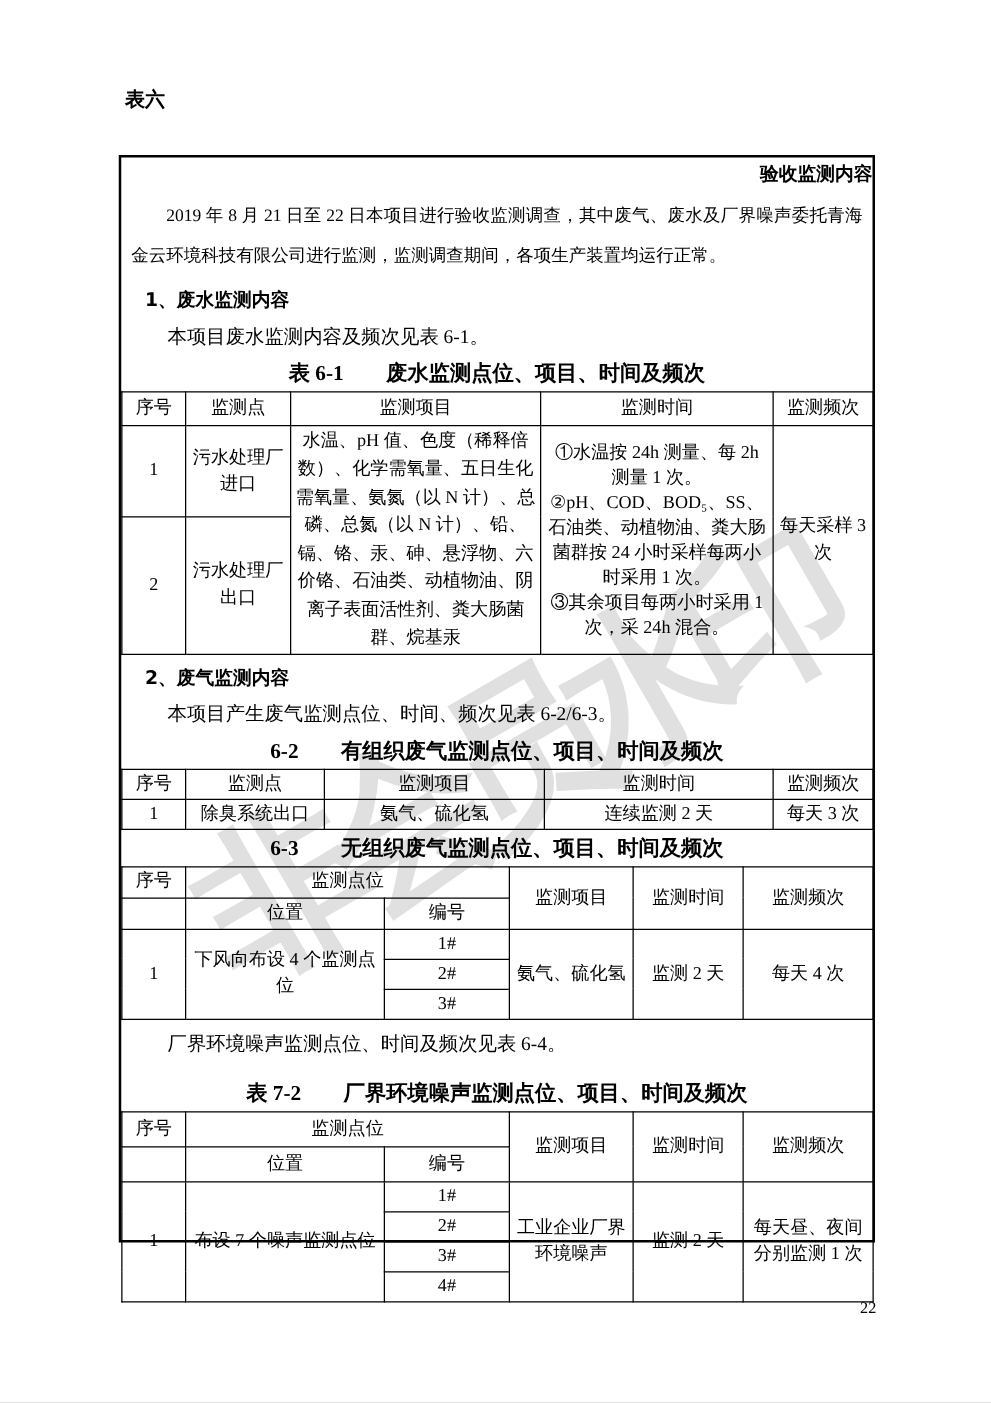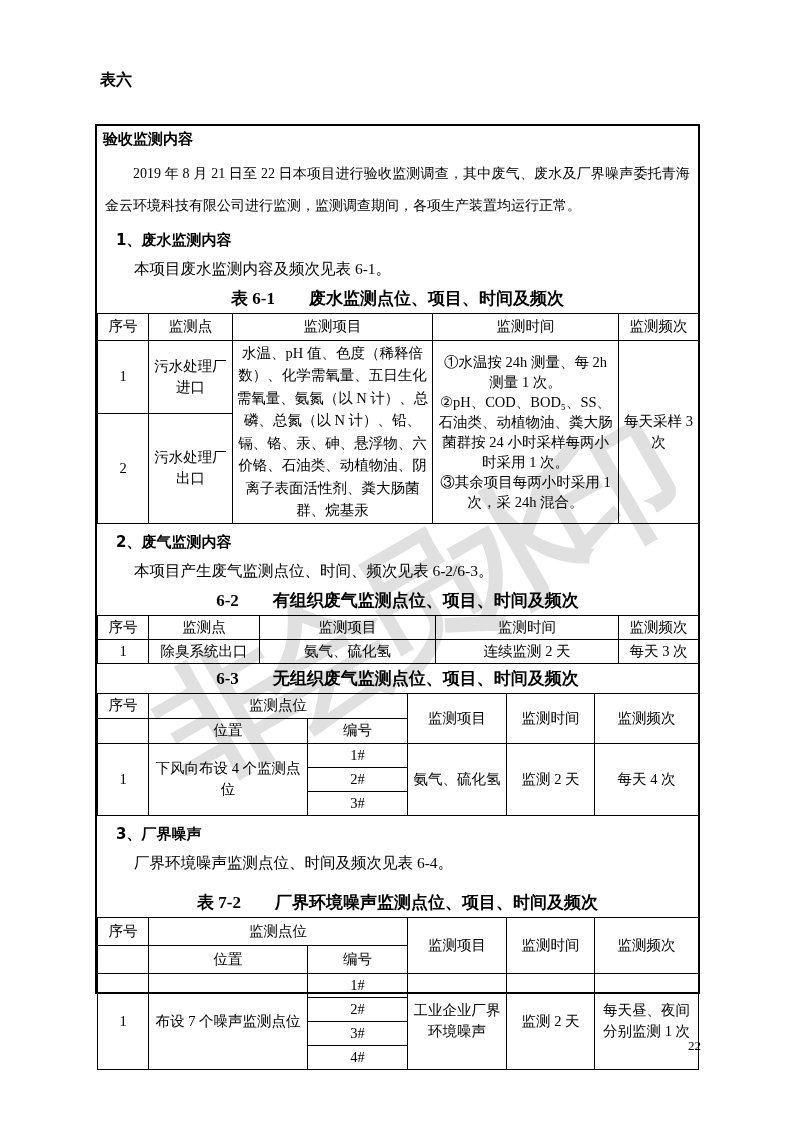--- a/index.html
+++ b/index.html
@@ -37,20 +37,21 @@
     position:absolute;left:95px;top:124px;
     width:601px;height:866px;
     border:2px solid #000;
     z-index:1;
     background:transparent;
   }
   .box-heading{
     margin:4px 0 0 6px;
     font-size:15px;font-weight:bold;
     font-family:"DejaVu Sans","Liberation Sans",sans-serif;
+    text-align:right;
   }
   .intro{
     margin:9px 8px 0 8px;
     font-size:14px;line-height:32px;
     text-indent:2em;text-align:justify;
   }
   .sec-heading{
     margin:9px 0 0 19px;
     font-size:15px;font-weight:bold;
     font-family:"DejaVu Sans","Liberation Sans",sans-serif;
@@ -225,21 +226,20 @@
       </tr>
       <tr class="code-row">
         <td>2#</td>
       </tr>
       <tr class="code-row">
         <td>3#</td>
       </tr>
     </tbody>
       </table>
 
-    <div class="sec-heading">3、厂界噪声</div>
     <div class="sec-body">厂界环境噪声监测点位、时间及频次见表 6-4。</div>
 
     <div class="tbl-title" style="margin-top:17px;">
       <span class="lbl">表 7-2</span><span class="ttl">厂界环境噪声监测点位、项目、时间及频次</span>
     </div>
 
     <table class="t72">
       <colgroup>
         <col style="width:51px">
           <col style="width:159px">

